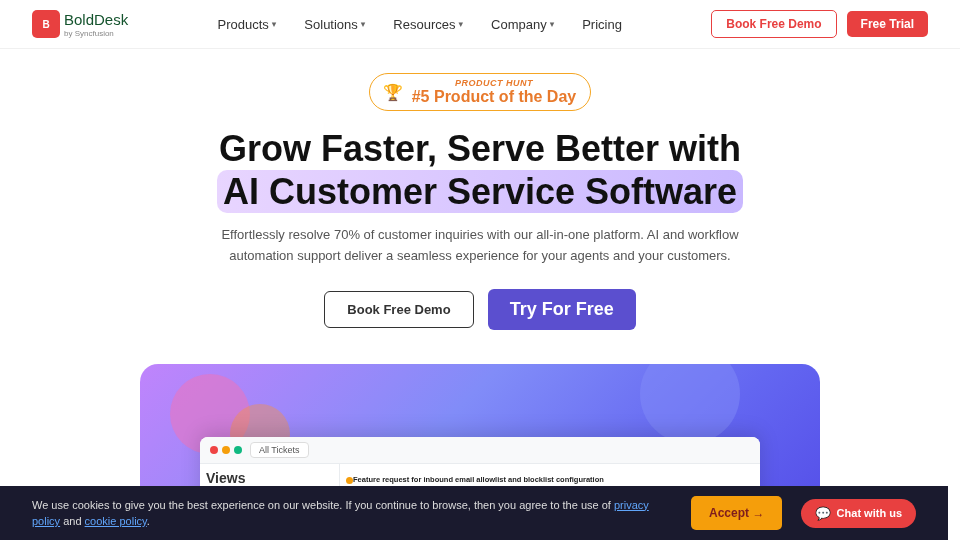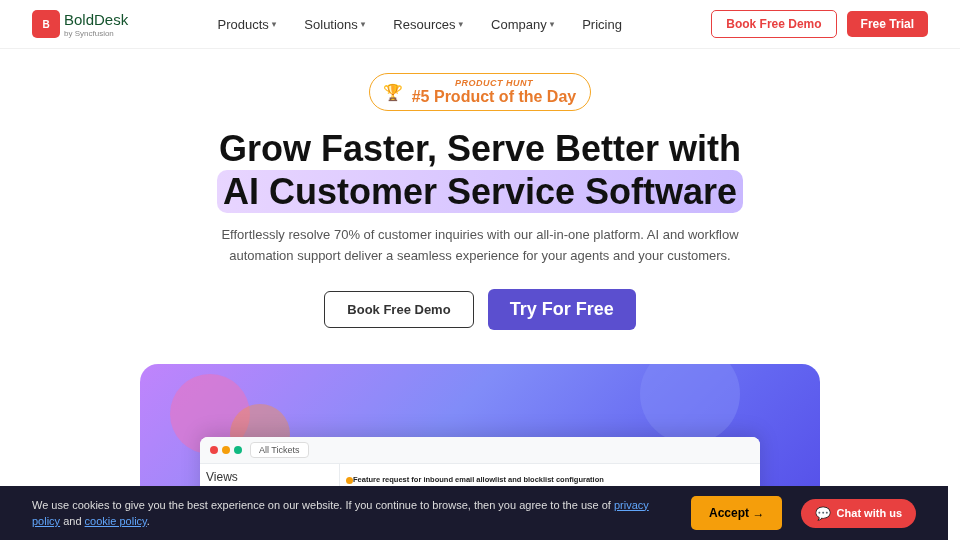--- a/index.html
+++ b/index.html
@@ -68,21 +68,21 @@
       padding: 5px 10px; display: flex; align-items: center; gap: 8px;
     }
     .mock-dots { display: flex; gap: 4px; }
     .dot { width: 8px; height: 8px; border-radius: 50%; }
     .dot-r { background: #ef4444; }
     .dot-y { background: #f59e0b; }
     .dot-g { background: #10b981; }
     .mock-tab { font-size: 9px; color: #555; background: #fff; border: 1px solid #ddd; border-radius: 4px; padding: 2px 8px; }
     .mock-body { display: flex; height: 130px; }
     .mock-sidebar { width: 140px; border-right: 1px solid #e9ecef; padding: 6px; background: #fff; }
-    .mock-sidebar-title { font-size: 12px; font-weight: 400; color: #333; margin-bottom: 8px; }
+    .mock-sidebar-title { font-size: 14px; font-weight: 700; color: #333; margin-bottom: 8px; }
     .mock-side-item { font-size: 7.5px; color: #666; padding: 2px 4px; border-radius: 3px; margin-bottom: 1px; cursor: pointer; }
     .mock-side-item.active { background: #ede9fe; color: #5b4fcf; font-weight: 600; }
     .mock-main { flex: 1; padding: 6px; overflow: hidden; }
     .mock-ticket-row {
       display: flex; align-items: flex-start; gap: 0;
       border-bottom: 1px solid #f0f0f0; padding: 5px 0;
     }
     .mock-ticket-dot { width: 7px; height: 7px; border-radius: 50%; background: #f59e0b; margin-top: 2px; flex-shrink: 0; }
     .mock-ticket-dot.orange { background: #f59e0b; }
     .mock-ticket-info { flex: 1; }
@@ -102,21 +102,21 @@
     .mock-ptab.active { background: #5b4fcf; color: #fff; }
 
     
     .cookie-banner {
       position: absolute; bottom: 0; left: 0; right: 12px; background: #1a1a2e;
       padding: 10px 32px; display: flex; align-items: center; justify-content: space-between;
       z-index: 20;
     }
     .cookie-text { font-size: 11px; color: #ddd; line-height: 1.5; max-width: 640px; }
     .cookie-link { color: #60a5fa; text-decoration: underline; cursor: pointer; }
-    .cookie-accept { background: #f59e0b; color: #000000; border: none; padding: 10px 18px; border-radius: 5px; font-size: 12px; font-weight: 600; cursor: pointer; white-space: nowrap; }
+    .cookie-accept { background: #f59e0b; color: #7f1d1d; border: none; padding: 10px 18px; border-radius: 5px; font-size: 12px; font-weight: 600; cursor: pointer; white-space: nowrap; }
     .cookie-chat {
       background: #e84040; color: #fff; border: none; padding: 7px 14px;
       border-radius: 20px; font-size: 11px; font-weight: 600; cursor: pointer;
       display: flex; align-items: center; gap: 5px;
     }
     .chat-icon { font-size: 13px; }
   </style>
 </head>
 <body>
 

